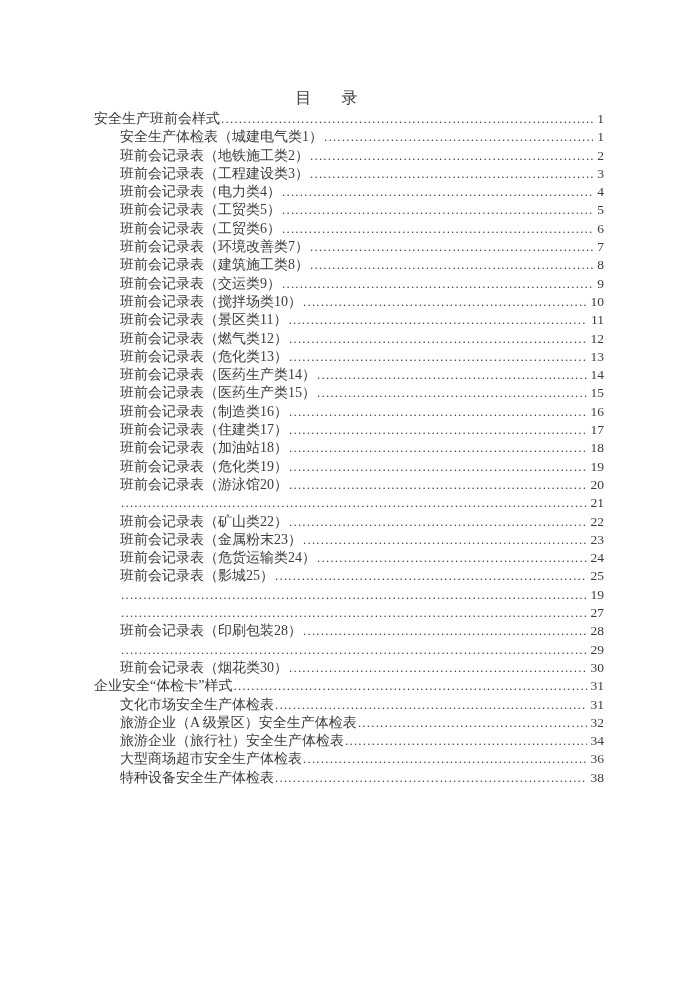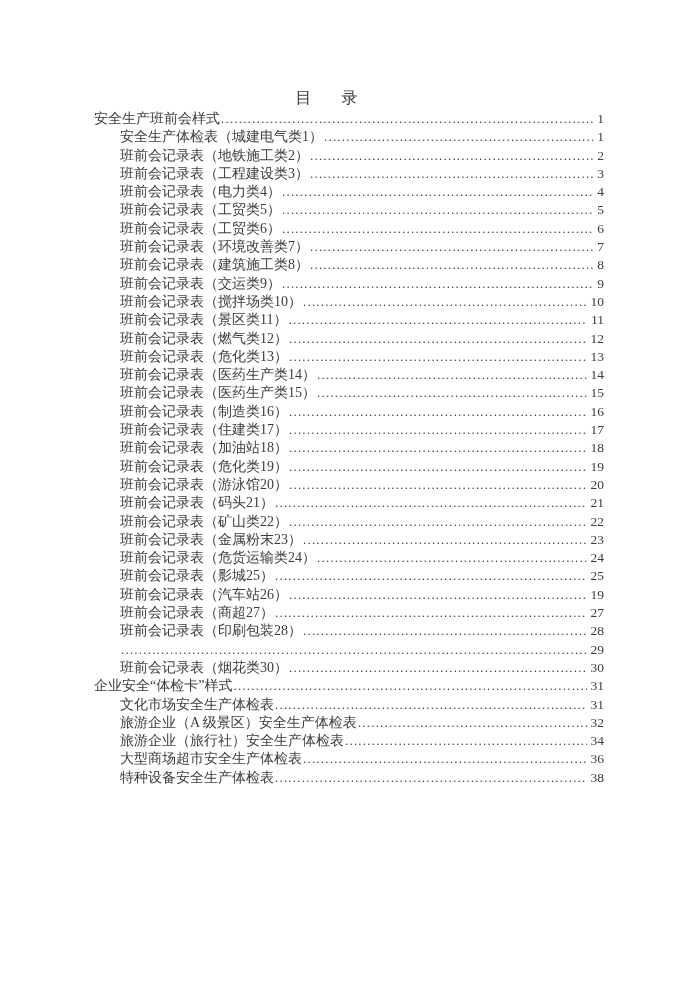--- a/index.html
+++ b/index.html
@@ -167,21 +167,20 @@
         <span class="toc-label">班前会记录表（危化类19）</span>
         <span class="leader"></span>
         <span class="toc-page">19</span>
       </div>
       <div class="toc-row level-2">
         <span class="toc-label">班前会记录表（游泳馆20）</span>
         <span class="leader"></span>
         <span class="toc-page">20</span>
       </div>
       <div class="toc-row level-2">
-        <span class="toc-label">班前会记录表（码头21）</span>
         <span class="leader"></span>
         <span class="toc-page">21</span>
       </div>
       <div class="toc-row level-2">
         <span class="toc-label">班前会记录表（矿山类22）</span>
         <span class="leader"></span>
         <span class="toc-page">22</span>
       </div>
       <div class="toc-row level-2">
         <span class="toc-label">班前会记录表（金属粉末23）</span>
@@ -192,26 +191,24 @@
         <span class="toc-label">班前会记录表（危货运输类24）</span>
         <span class="leader"></span>
         <span class="toc-page">24</span>
       </div>
       <div class="toc-row level-2">
         <span class="toc-label">班前会记录表（影城25）</span>
         <span class="leader"></span>
         <span class="toc-page">25</span>
       </div>
       <div class="toc-row level-2">
-        <span class="toc-label">班前会记录表（汽车站26）</span>
         <span class="leader"></span>
         <span class="toc-page">19</span>
       </div>
       <div class="toc-row level-2">
-        <span class="toc-label">班前会记录表（商超27）</span>
         <span class="leader"></span>
         <span class="toc-page">27</span>
       </div>
       <div class="toc-row level-2">
         <span class="toc-label">班前会记录表（印刷包装28）</span>
         <span class="leader"></span>
         <span class="toc-page">28</span>
       </div>
       <div class="toc-row level-2">
         <span class="leader"></span>

